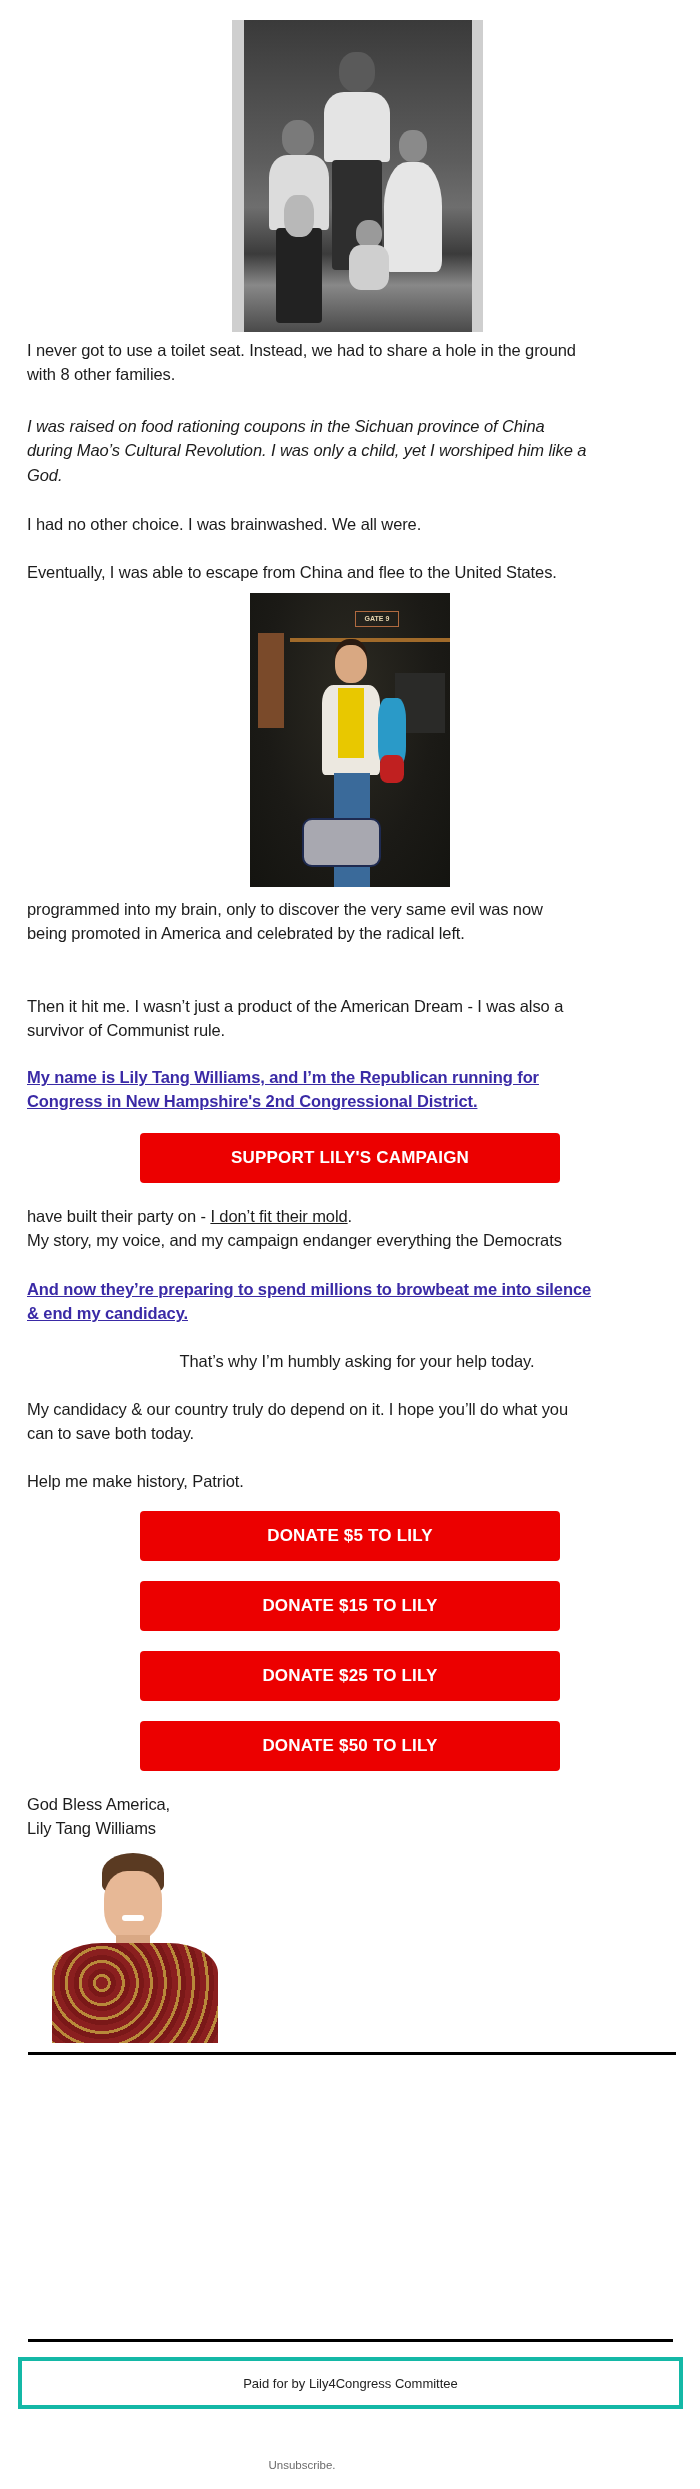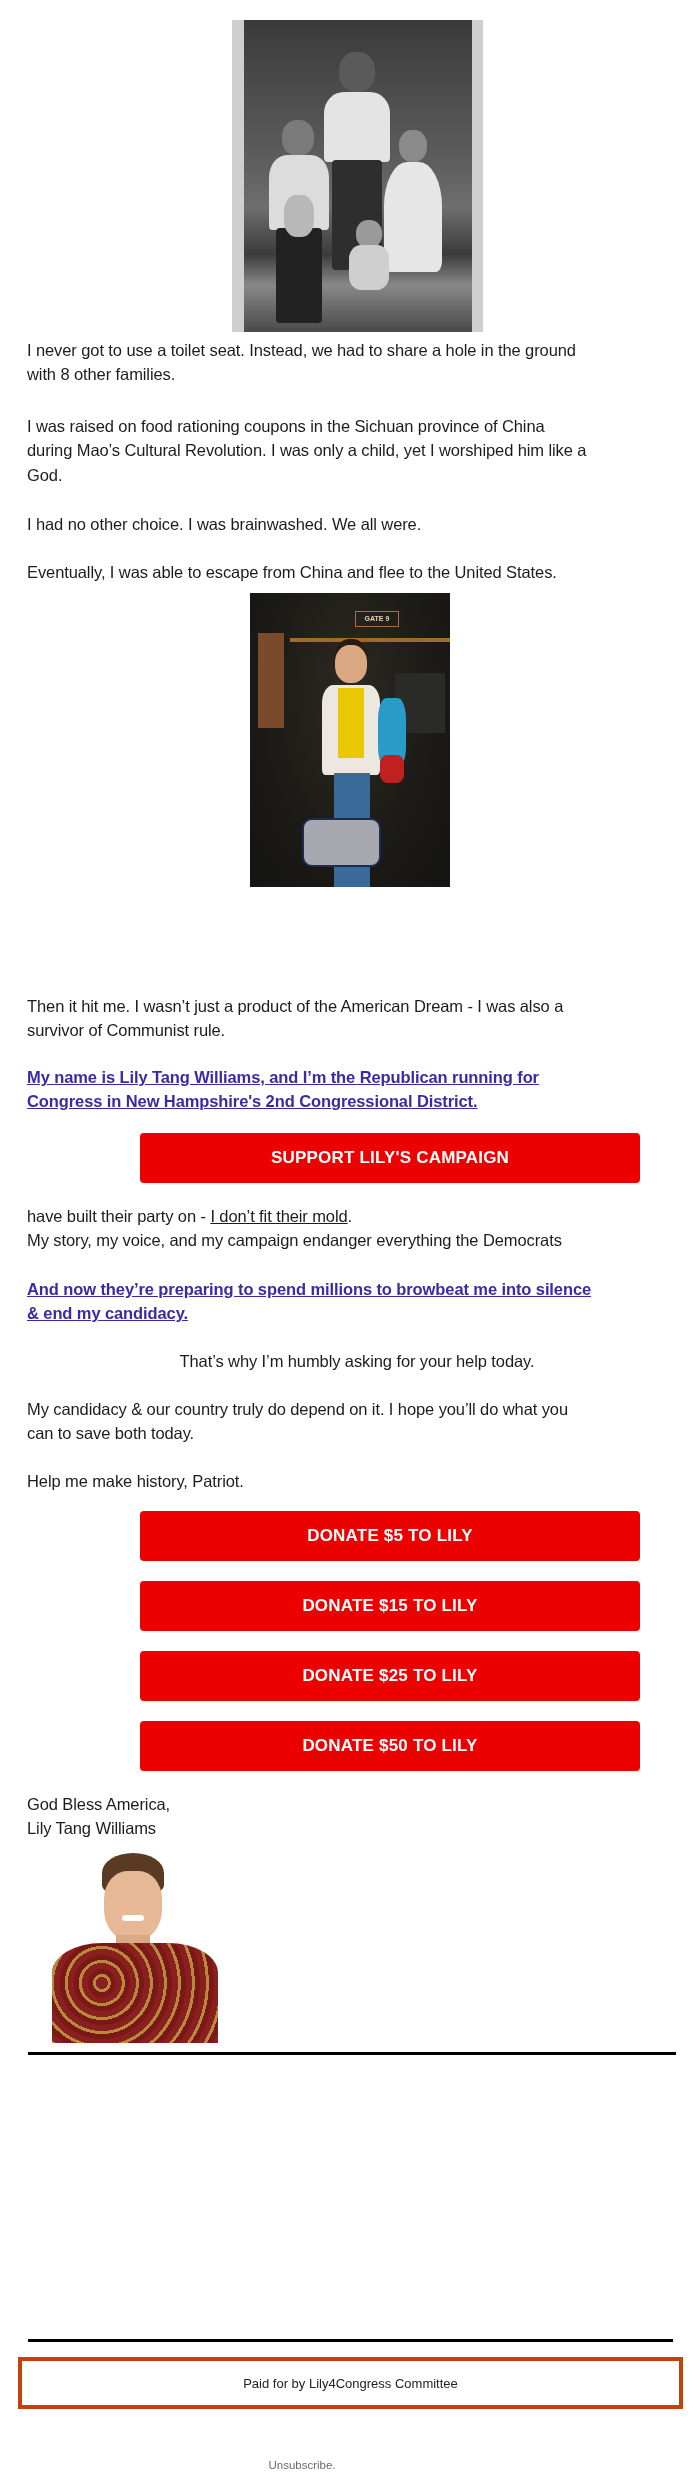--- a/index.html
+++ b/index.html
@@ -2,38 +2,38 @@
 <html><head>
 <meta charset="utf-8">
 <style>
   html, body { margin: 0; padding: 0; background: #ffffff; }
   body { width: 700px; height: 2489px; position: relative; overflow: hidden;
          font-family: "Liberation Sans", "DejaVu Sans", sans-serif; color: #1a1a1a; }
   .para { position: absolute; left: 27px; width: 660px; font-size: 16.5px; line-height: 24.3px; color: #1c1c1c; letter-spacing: -0.1px; }
   .para .ln { display: block; white-space: nowrap; }
   .link { color: #3a2aa6; font-weight: bold; text-decoration: underline; cursor: pointer; }
   .u { text-decoration: underline; }
-  .btn { position: absolute; left: 140px; width: 500px; height: 50px; background: #ec0000; border-radius: 4px;
+  .btn { position: absolute; left: 140px; width: 420px; height: 50px; background: #ec0000; border-radius: 4px;
          color: #ffffff; font-weight: bold; font-size: 17px; display: flex; align-items: center; justify-content: center;
          letter-spacing: 0.2px; cursor: pointer; box-sizing: border-box; }
   .photo { position: absolute; overflow: hidden; }
   
   #photo1 { left: 232px; top: 20px; width: 251px; height: 312px; background: #cfcfcf; }
   #photo1 .inner { position: absolute; left: 12px; top: 0; width: 228px; height: 312px;
     background: linear-gradient(180deg, #3a3a3a 0%, #4a4a4a 20%, #5d5d5d 45%, #6e6e6e 60%, #3b3b3b 75%, #888 85%, #4a4a4a 100%); }
   #photo1 .fig { position: absolute; border-radius: 40% 40% 10% 10%; }
   
   #photo2 { left: 250px; top: 593px; width: 200px; height: 294px;
     background: radial-gradient(ellipse at 50% 35%, #2c2a22 0%, #1b1a16 60%, #141410 100%); }
   #photo2 .fig { position: absolute; }
   
   #photo3 { left: 52px; top: 1853px; width: 166px; height: 190px; background: #ffffff; }
   #photo3 .fig { position: absolute; }
   .rule { position: absolute; background: #000; }
-  #footer-box { position: absolute; left: 18px; top: 2357px; width: 665px; height: 52px; border: 4px solid #c2410c;
+  #footer-box { position: absolute; left: 18px; top: 2357px; width: 665px; height: 52px; border: 4px solid #14b8a6;
     box-sizing: border-box; display: flex; align-items: center; justify-content: center; font-size: 13px; color: #222; }
   #unsub { position: absolute; left: 0; width: 604px; top: 2459px; text-align: center; font-size: 11.5px; color: #6b6b6b; }
 </style>
 </head>
 <body>
 
 <div id="photo1" class="photo">
   <div class="inner">
 
     <div class="fig" style="left:95px;top:32px;width:36px;height:40px;background:#5a5a5a;border-radius:45%;"></div>
@@ -52,21 +52,21 @@
     <div class="fig" style="left:112px;top:200px;width:26px;height:28px;background:#9a9a9a;border-radius:45%;"></div>
     <div class="fig" style="left:105px;top:225px;width:40px;height:45px;background:#cfcfcf;border-radius:30%;"></div>
   </div>
 </div>
 
 <div class="para" style="top:338px;">
   <span class="ln">I never got to use a toilet seat. Instead, we had to share a hole in the ground</span>
   <span class="ln">with 8 other families.</span>
 </div>
 
-<div class="para" style="top:414px;">
+<div class="para" style="top:414px;font-style:italic;">
   <span class="ln">I was raised on food rationing coupons in the Sichuan province of China</span>
   <span class="ln">during Mao’s Cultural Revolution. I was only a child, yet I worshiped him like a</span>
   <span class="ln">God.</span>
 </div>
 
 <div class="para" style="top:512px;">
   <span class="ln">I had no other choice. I was brainwashed. We all were.</span>
 </div>
 
 <div class="para" style="top:560px;">
@@ -82,20 +82,22 @@
   <div class="fig" style="left:85px;top:52px;width:32px;height:38px;background:#d9a882;border-radius:45%;box-shadow:0 -6px 0 #2a1a10;"></div>
   <div class="fig" style="left:72px;top:92px;width:58px;height:90px;background:#ece8e0;border-radius:20% 20% 6% 6%;"></div>
   <div class="fig" style="left:88px;top:95px;width:26px;height:70px;background:#e8c800;"></div>
   <div class="fig" style="left:128px;top:105px;width:28px;height:70px;background:#2a9ac8;border-radius:30%;"></div>
   <div class="fig" style="left:130px;top:162px;width:24px;height:28px;background:#c02020;border-radius:30%;"></div>
   <div class="fig" style="left:84px;top:180px;width:36px;height:114px;background:#3a6a9a;"></div>
   <div class="fig" style="left:52px;top:225px;width:75px;height:45px;background:#a8a8b0;border-radius:10px;border:2px solid #1e2a50;"></div>
 </div>
 
 <div class="para" style="top:897px;">
+  <span class="ln">programmed into my brain, only to discover the very same evil was now</span>
+  <span class="ln">being promoted in America and celebrated by the radical left.</span>
 </div>
 
 <div class="para" style="top:994px;">
   <span class="ln">Then it hit me. I wasn’t just a product of the American Dream - I was also a</span>
   <span class="ln">survivor of Communist rule.</span>
 </div>
 
 <div class="para link" style="top:1065px;">
   <span class="ln">My name is Lily Tang Williams, and I’m the Republican running for</span>
   <span class="ln">Congress in New Hampshire's 2nd Congressional District.</span>

